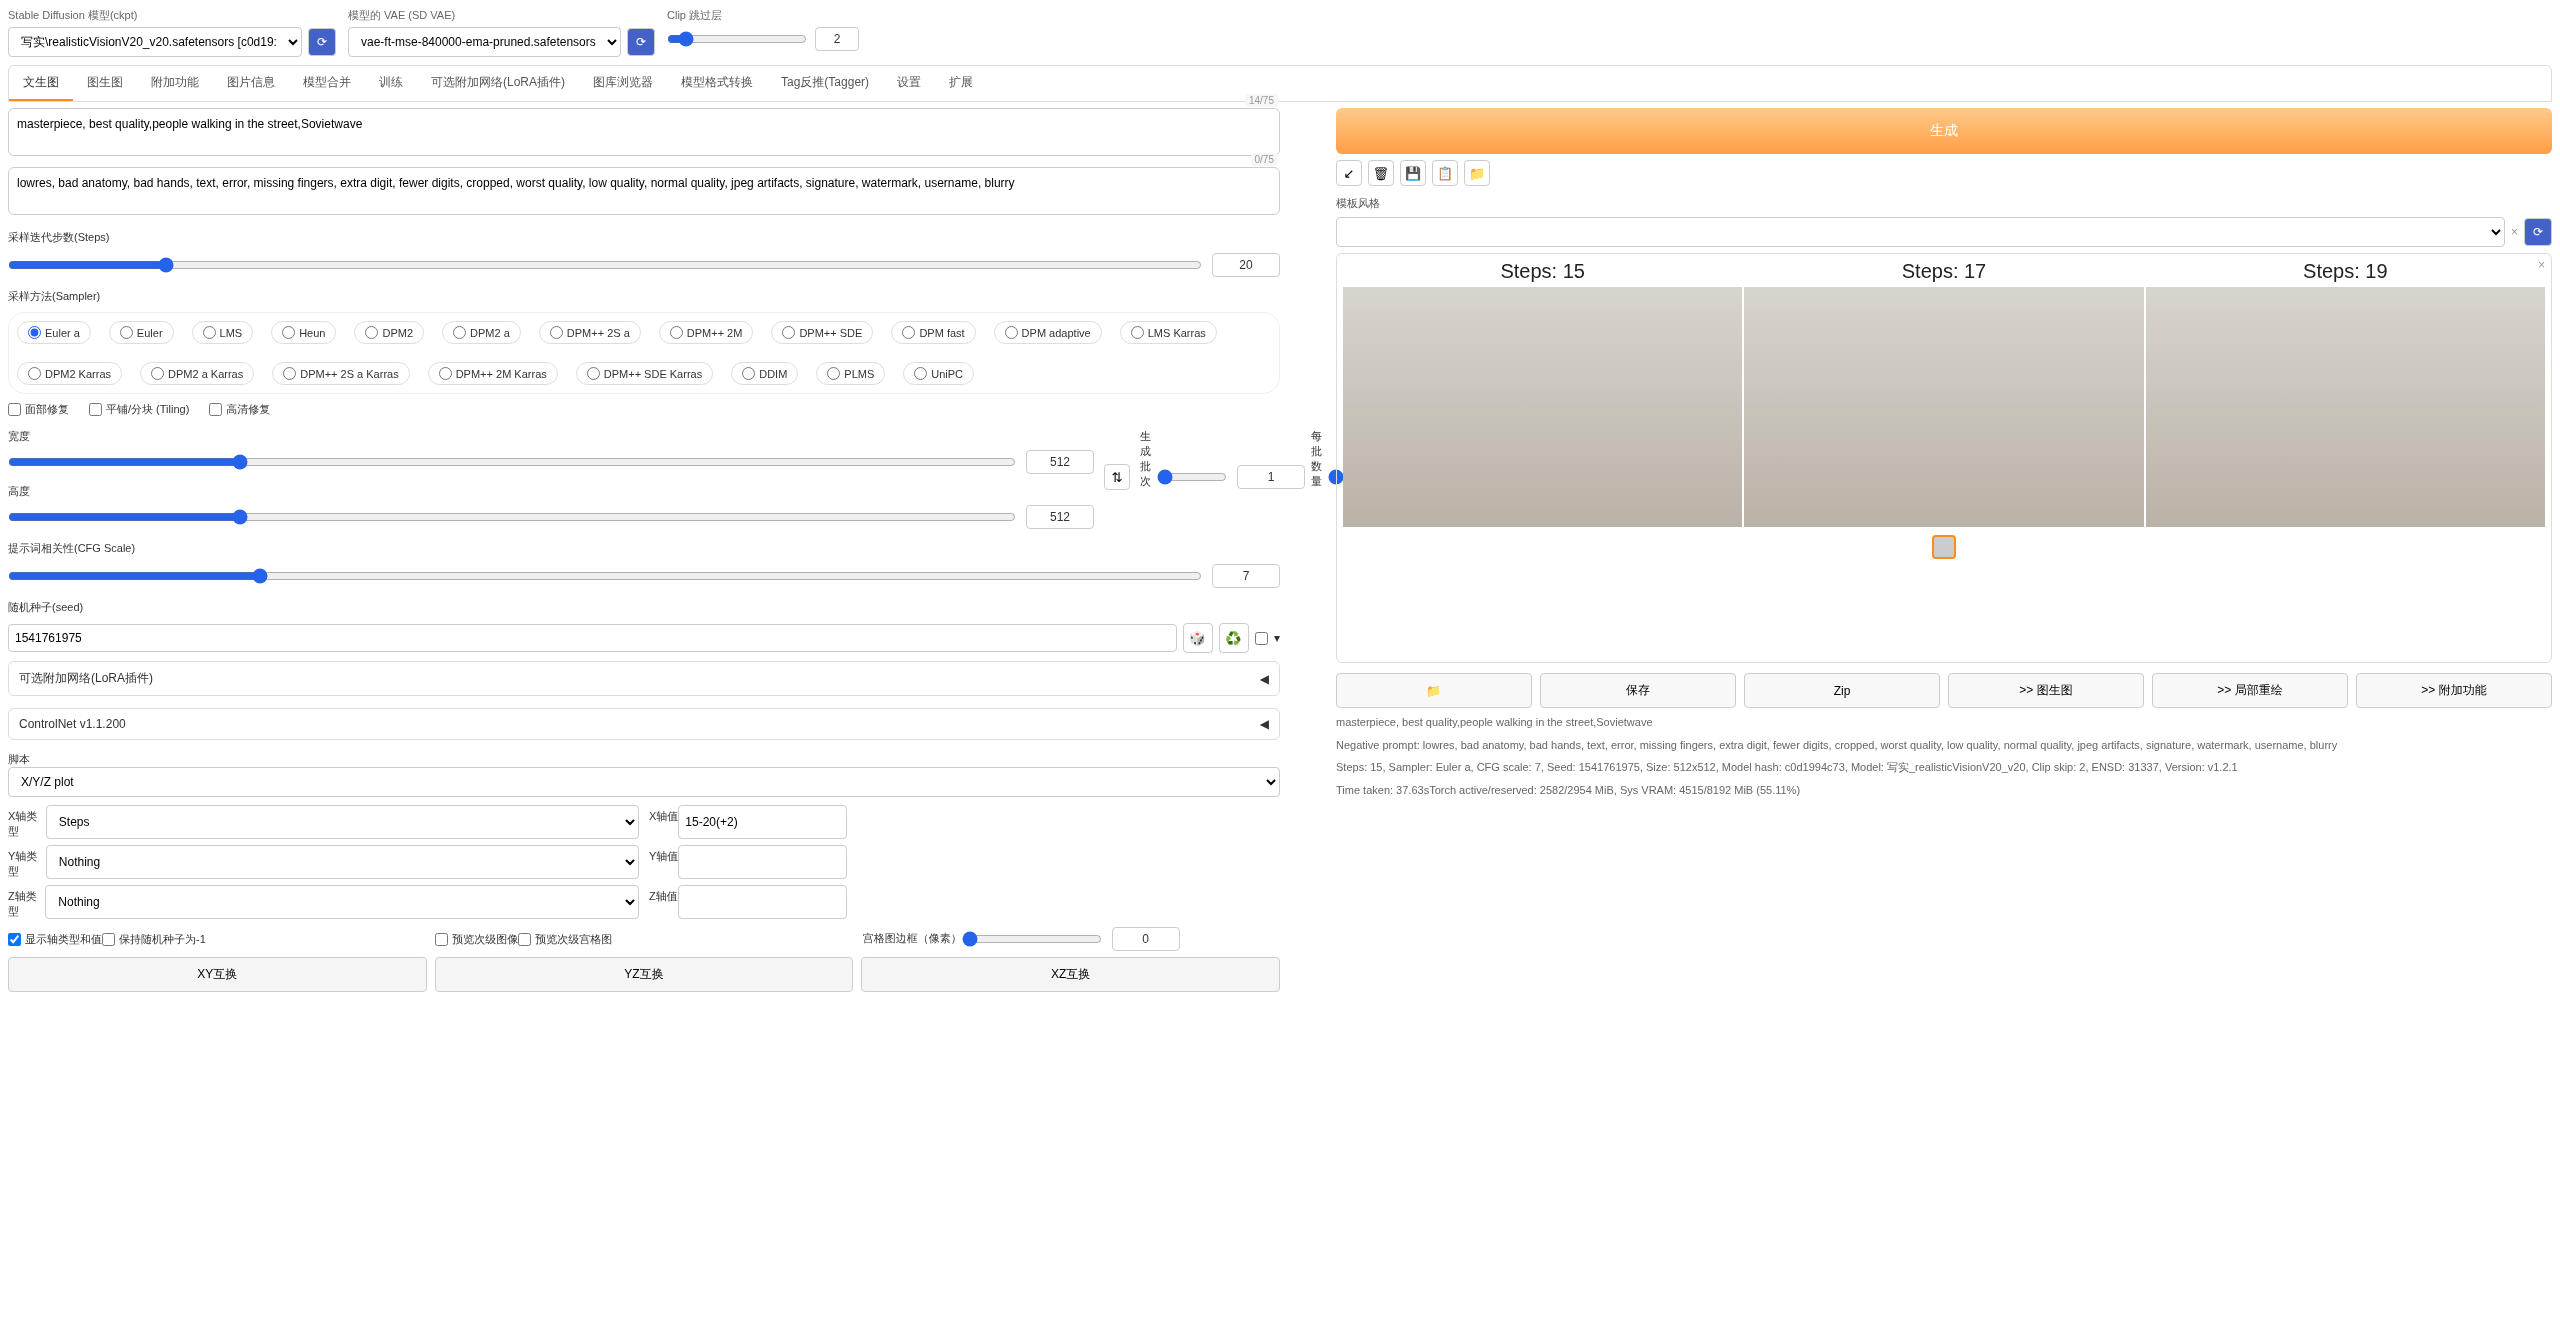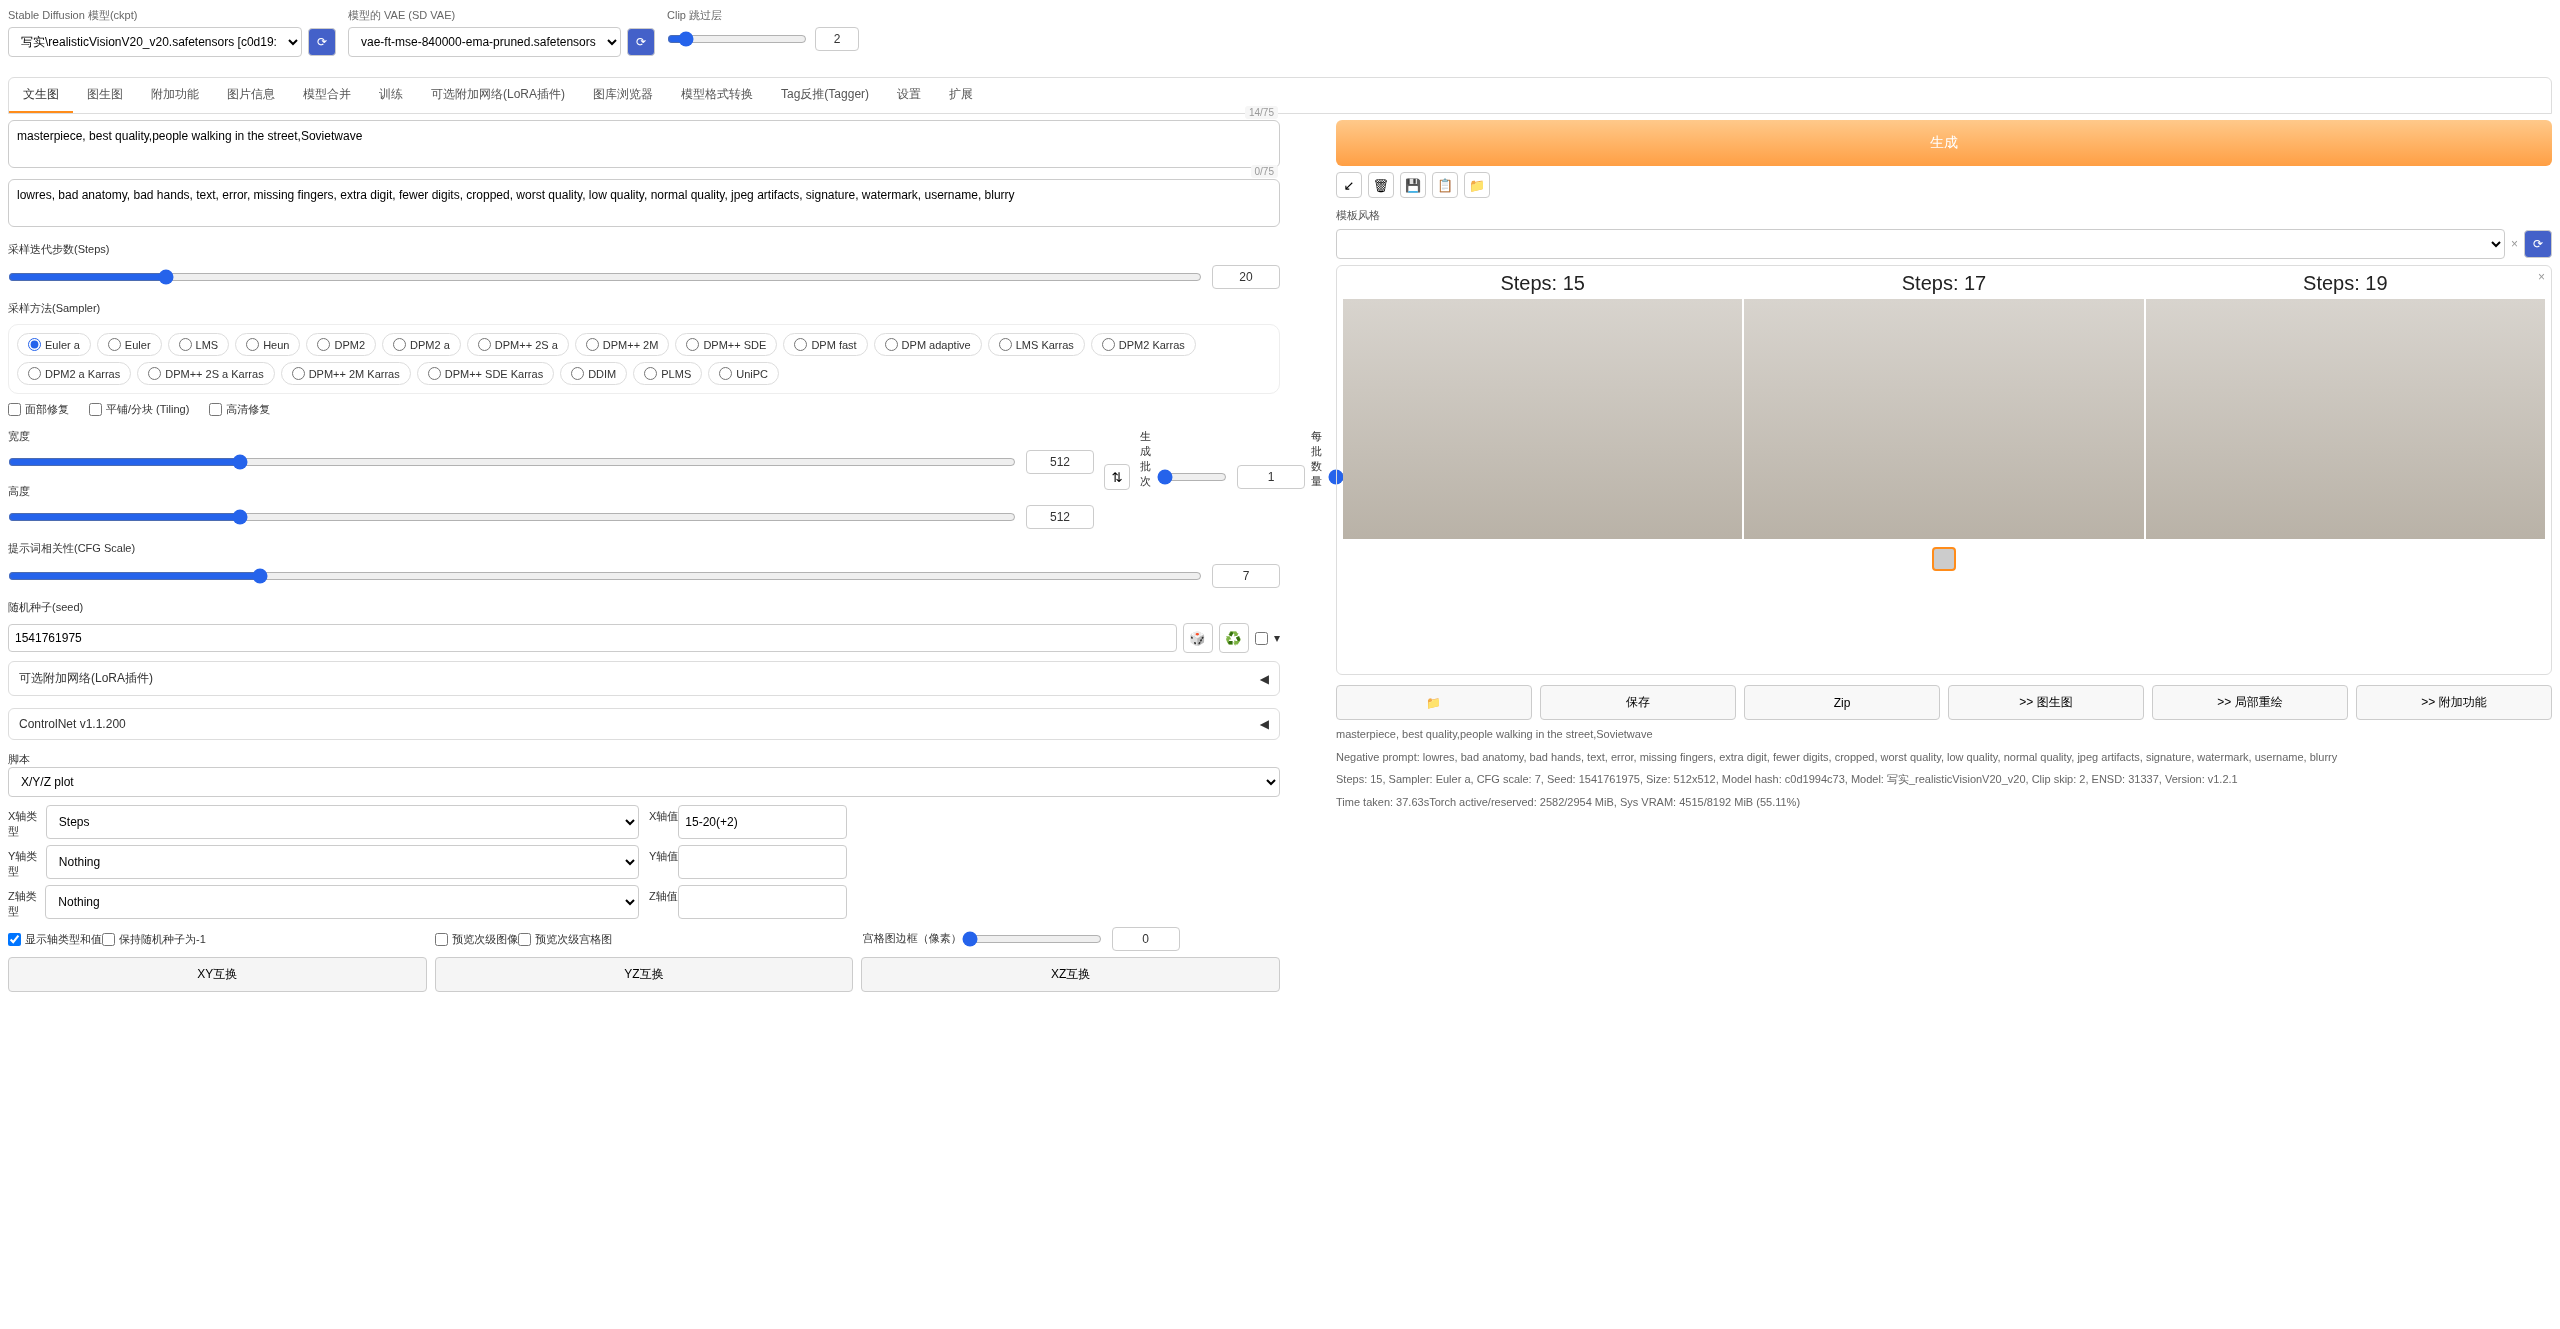--- a/index.html
+++ b/index.html
@@ -1,17 +1,17 @@
 <!DOCTYPE html>
 <html><head>
 <meta charset="utf-8">
 <style>
 * { box-sizing: border-box; margin: 0; padding: 0; font-family: -apple-system, sans-serif; }
 body { background: #fff; font-size: 12px; color: #333; padding: 8px; }
-.top-row { display: flex; gap: 12px; align-items: flex-start; margin-bottom: 20px; }
+.top-row { display: flex; gap: 12px; align-items: flex-start; margin-bottom: 8px; }
 .top-group { display: flex; flex-direction: column; gap: 4px; }
 .top-label { font-size: 11px; color: #666; }
 .select-row { display: flex; align-items: center; gap: 6px; }
 select, .dropdown { border: 1px solid #ccc; border-radius: 4px; padding: 6px 8px; font-size: 12px; background: #fff; min-width: 180px; }
 .icon-btn { width: 28px; height: 28px; border: 1px solid #ccc; border-radius: 4px; background: #4461c9; color: #fff; display: flex; align-items: center; justify-content: center; cursor: pointer; }
 .slider-group { display: flex; align-items: center; gap: 8px; }
 input[type=range] { width: 140px; accent-color: #2563eb; }
 .num-box { border: 1px solid #ccc; border-radius: 4px; padding: 4px 10px; width: 44px; text-align: center; font-size: 12px; }
 .tabs { display: flex; border: 1px solid #ddd; border-radius: 6px 6px 0 0; margin-bottom: 6px; flex-wrap: wrap; }
 .tab { padding: 8px 14px; cursor: pointer; color: #555; border-bottom: 2px solid transparent; }
@@ -19,21 +19,21 @@
 .main { display: flex; gap: 12px; justify-content: space-between; }
 .left { flex: 0 0 50%; display: flex; flex-direction: column; gap: 8px; }
 .right { flex: 1; display: flex; flex-direction: column; gap: 6px; margin-left: 44px; }
 .prompt-box { position: relative; }
 textarea { width: 100%; border: 1px solid #ccc; border-radius: 6px; padding: 8px; font-size: 12px; resize: none; min-height: 48px; }
 .token-count { position: absolute; top: -14px; right: 2px; font-size: 10px; color: #999; background: #f6f6f6; padding: 1px 4px; border-radius: 3px; }
 .slider-row { display: flex; align-items: center; gap: 10px; }
 .slider-row input[type=range] { flex: 1; }
 .slider-row .num-box { width: 68px; }
 .section-label { font-size: 11px; color: #333; margin-top: 4px; }
-.radio-grid { display: flex; flex-wrap: wrap; gap: 6px; border: 1px solid #eee; border-radius: 10px; padding: 8px; }
+.radio-grid { display: flex; flex-wrap: wrap; gap: 18px; border: 1px solid #eee; border-radius: 17px; padding: 8px; }
 .radio-item { display: flex; align-items: center; gap: 4px; border: 1px solid #ddd; border-radius: 14px; padding: 4px 10px; font-size: 11px; cursor: pointer; }
 .radio-item input { accent-color: #2563eb; }
 .checkbox-row { display: flex; gap: 20px; }
 .checkbox-item { display: flex; align-items: center; gap: 4px; font-size: 11px; }
 .wh-section { display: flex; gap: 10px; }
 .wh-left { flex: 1; display: flex; flex-direction: column; gap: 6px; }
 .wh-mid { display: flex; align-items: center; }
 .swap-btn { width: 26px; height: 26px; border: 1px solid #ccc; border-radius: 4px; background: #fff; cursor: pointer; }
 .wh-right { width: 140px; display: flex; flex-direction: row; gap: 6px; }
 .seed-row { display: flex; gap: 6px; align-items: center; }

